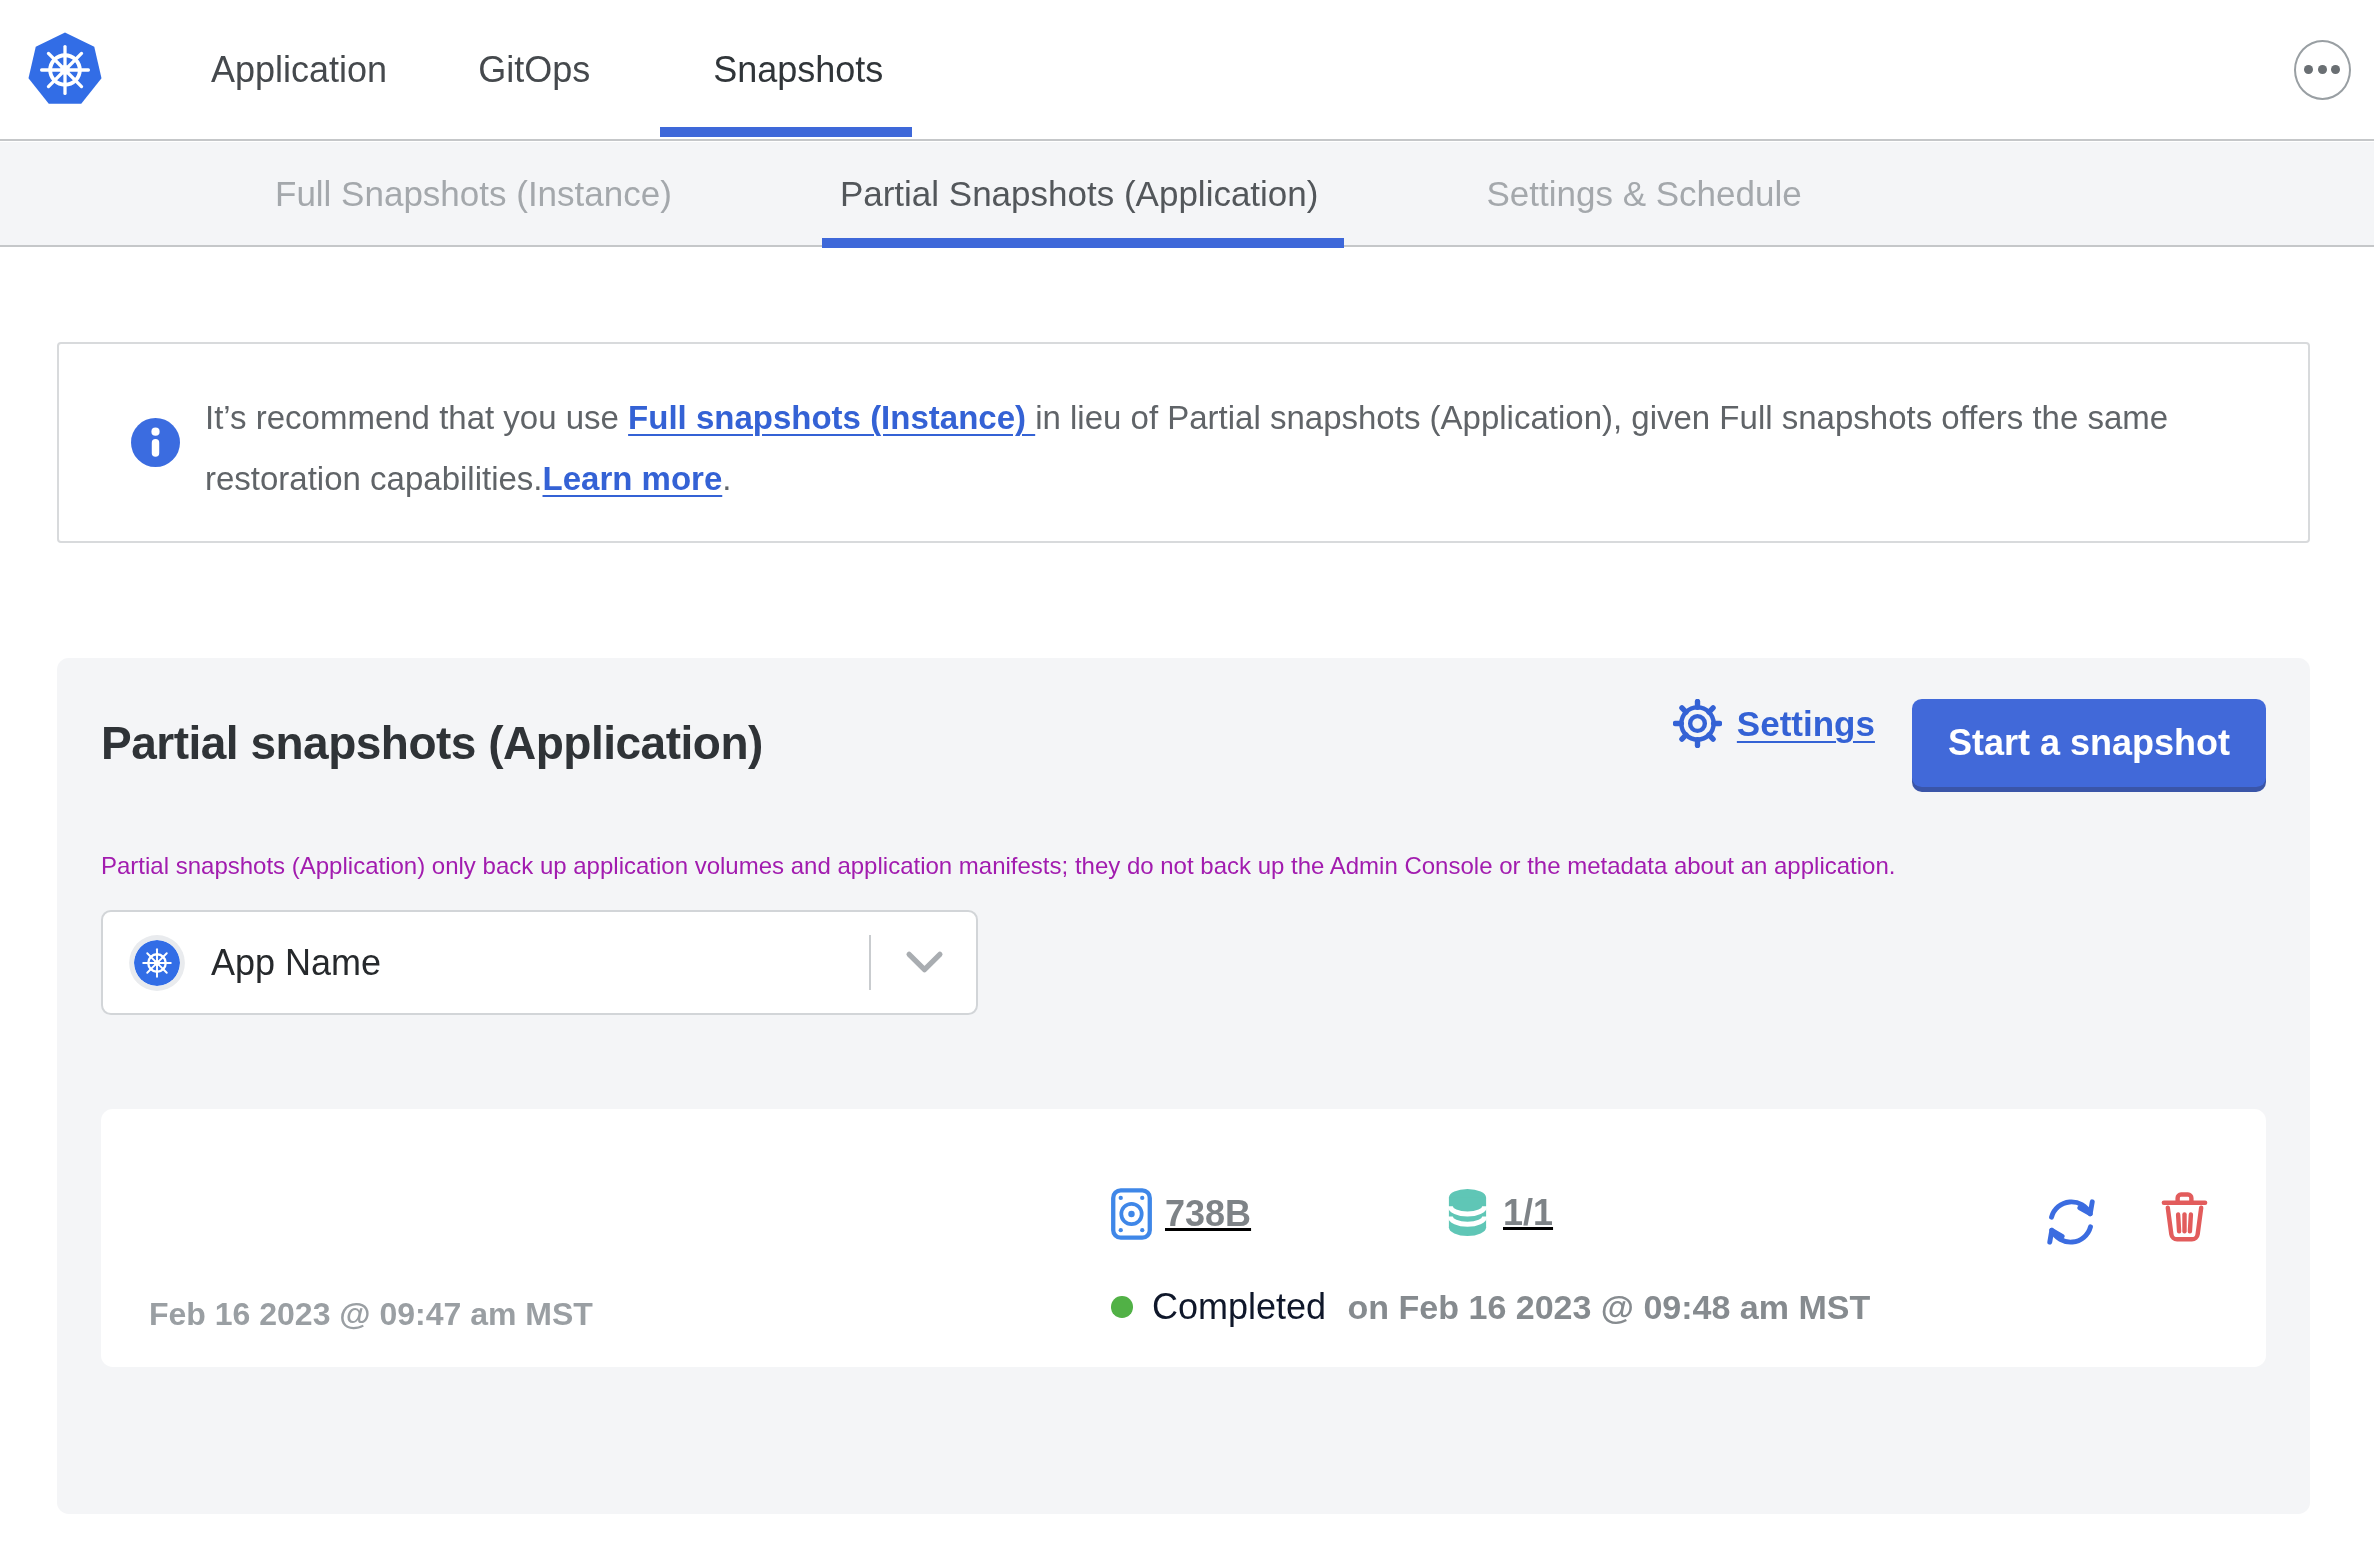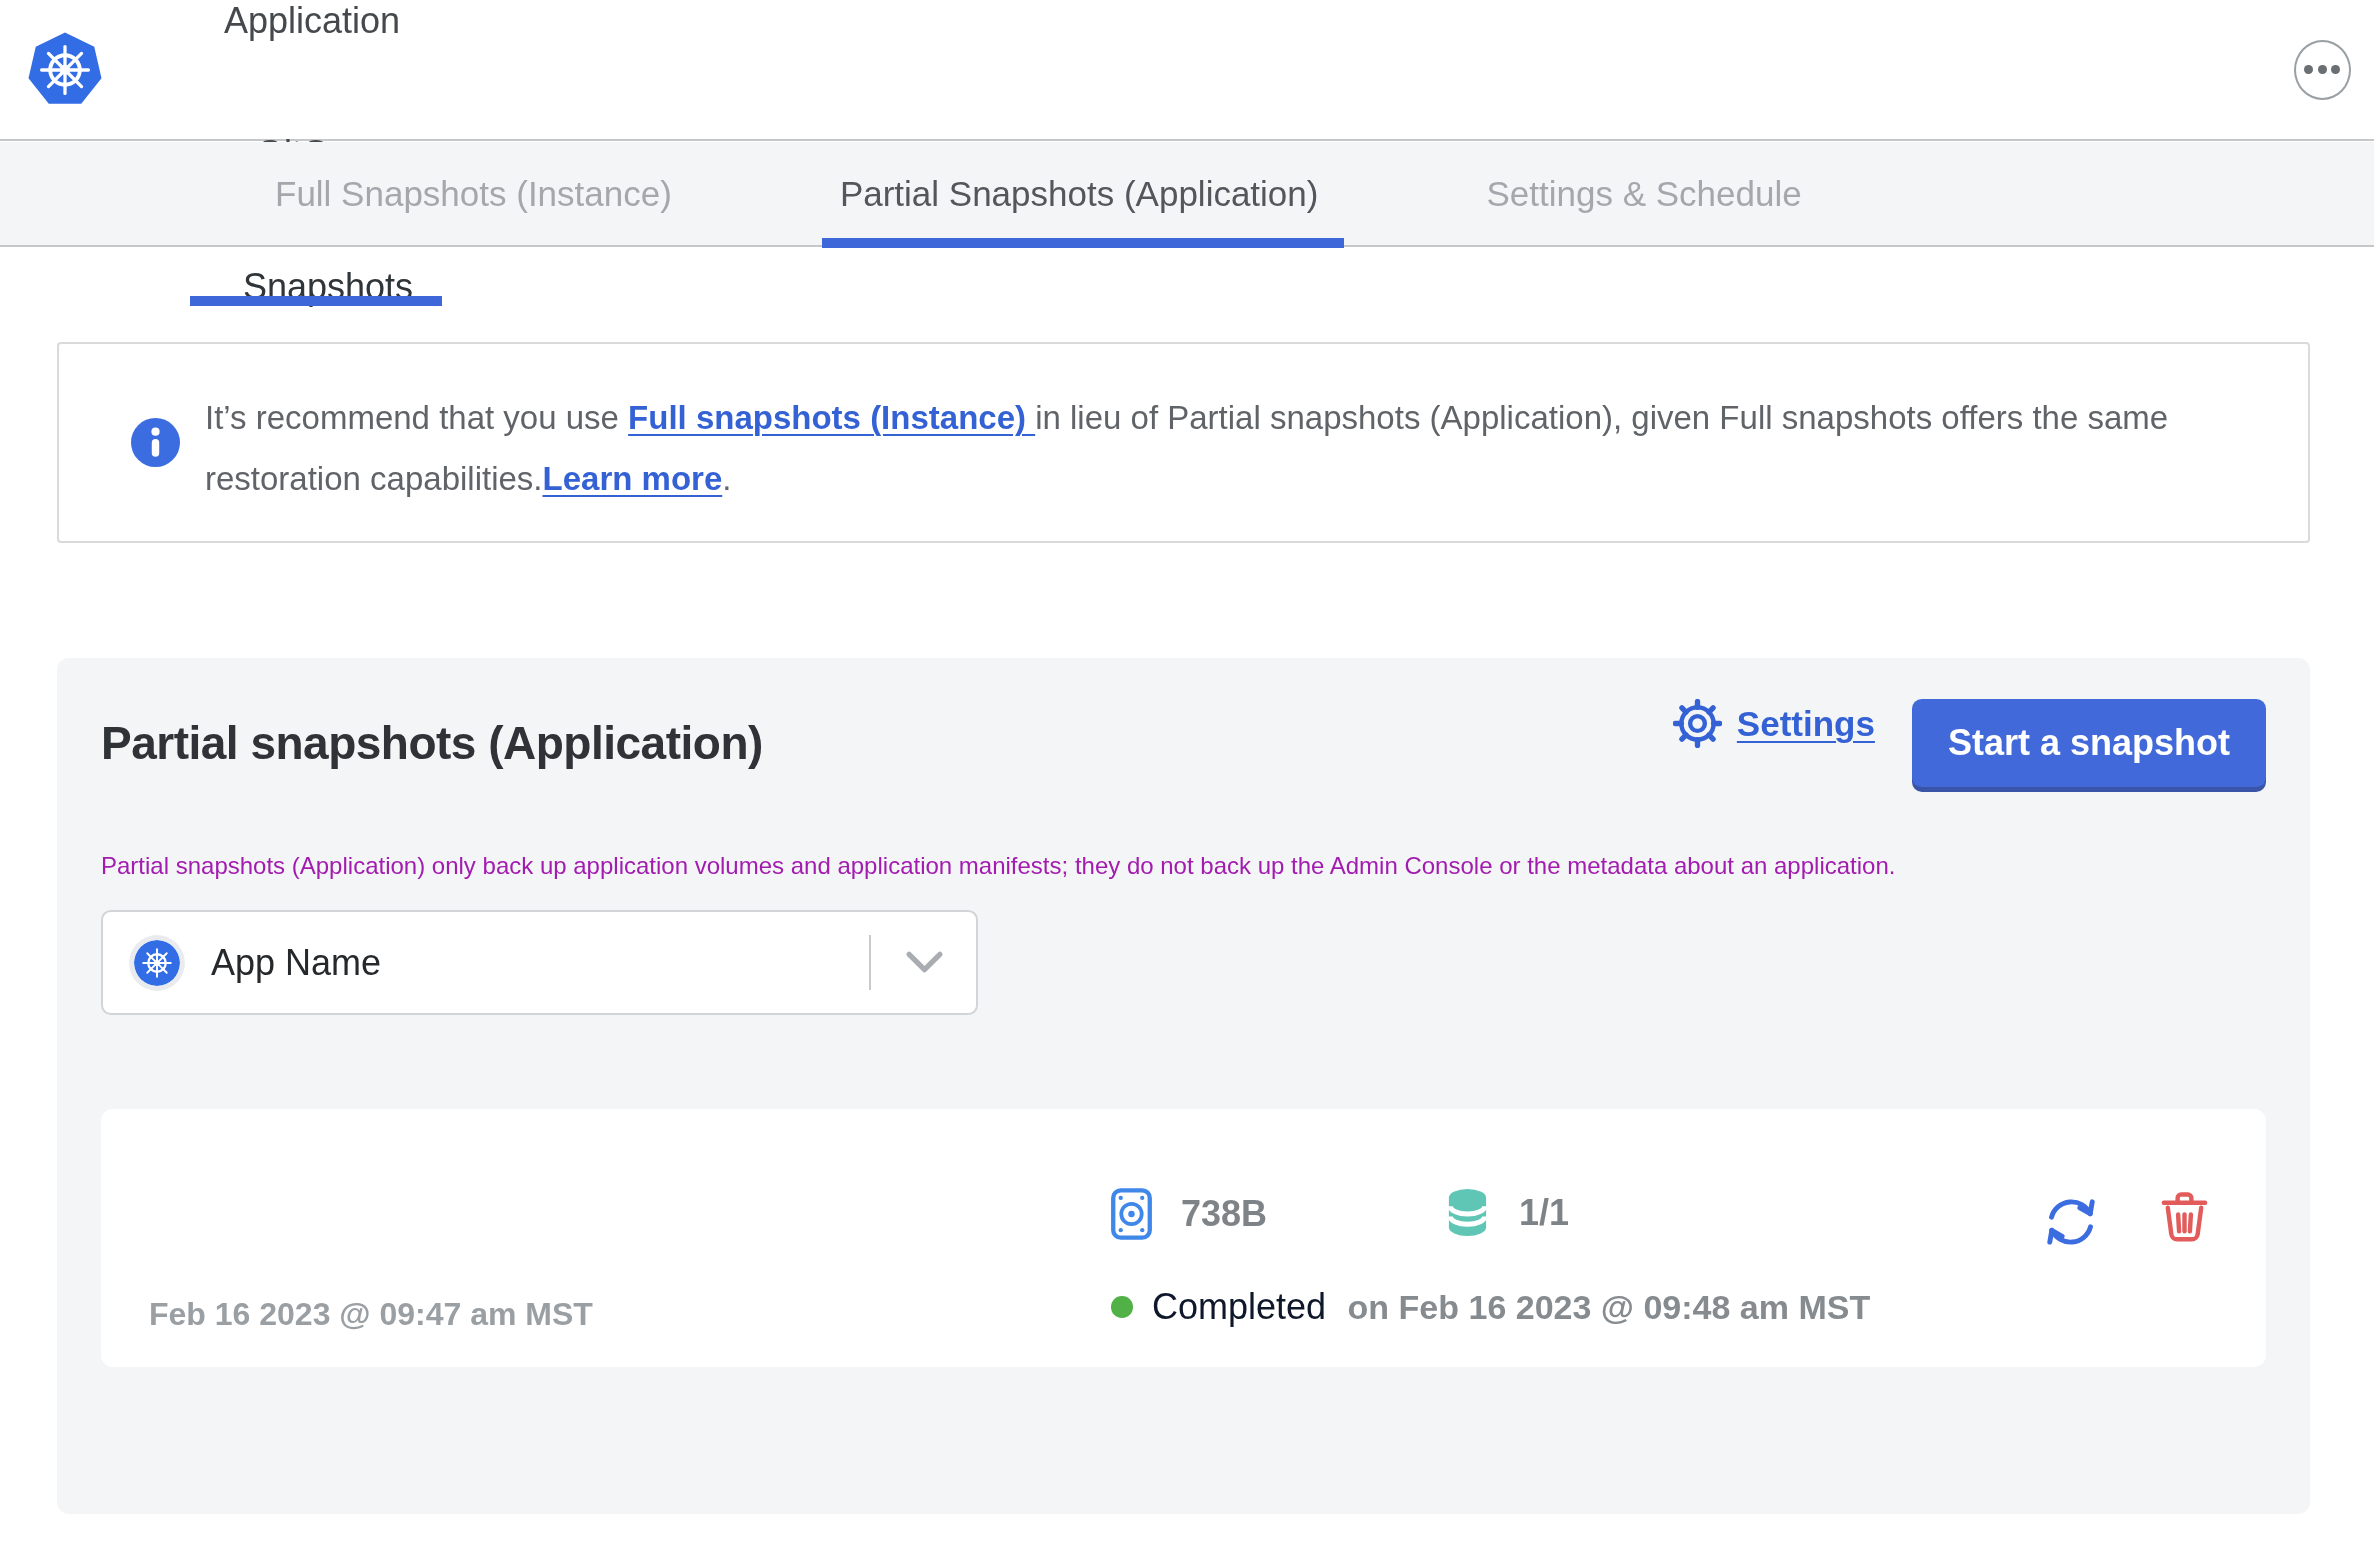--- a/index.html
+++ b/index.html
@@ -9,21 +9,21 @@
     font-family:"Liberation Sans", sans-serif;
     -webkit-font-smoothing:antialiased;
   }
   
   .header{
     position:absolute;left:0;top:0;width:2375px;height:139px;
     background:#fff;border-bottom:2.9px solid #c5c7c9;
     display:flex;align-items:center;box-sizing:content-box;
   }
   .logo{margin-left:26px;width:78px;height:80px;flex:0 0 auto;}
-  .nav{display:flex;height:100%;align-items:center;gap:91px;margin-left:107px;flex-direction:column;}
+  .nav{display:flex;height:100%;align-items:center;gap:91px;margin-left:107px;}
   .nav-item{
     position:relative;height:100%;display:flex;align-items:center;
     font-size:36px;color:#45494d;cursor:pointer;white-space:nowrap;
   }
   .nav-item.active{color:#303539;margin-left:32px;}
   .nav-item.active::after{
     content:"";position:absolute;left:-53px;right:-29px;bottom:2px;height:9.8px;
     background:#3e68d9;
   }
   .more-btn{
@@ -86,21 +86,21 @@
   .app-badge{width:46px;height:46px;border-radius:50%;box-shadow:0 0 0 4.9px #e9ebee;flex:0 0 auto;}
   .app-select-label{margin-left:31px;font-size:36px;font-weight:500;color:#26292c;}
   .select-divider{position:absolute;right:105px;top:23.4px;bottom:23.4px;width:2px;background:#c9cccf;}
   .select-chevron{position:absolute;right:32px;top:50%;transform:translateY(-50%);}
   
   .snap-card{
     position:relative;margin-top:94px;height:258px;background:#fff;border-radius:11.7px;
   }
   .snap-name{position:absolute;left:46px;top:43px;font-size:46px;font-weight:700;color:#2f3337;}
   .snap-date{position:absolute;left:48px;top:187px;font-size:32px;font-weight:600;color:#9a9fa3;}
-  .metric{position:absolute;display:flex;align-items:center;gap:28px;}
+  .metric{position:absolute;display:flex;align-items:center;gap:12px;text-decoration:underline;}
   .metric-size{left:1009px;top:78px;}
   .metric-volumes{left:1343px;top:78px;}
   .metric b{font-size:36px;font-weight:700;color:#7e8387;}
   .status-row{position:absolute;left:1010px;top:177px;display:flex;align-items:center;}
   .status-dot{width:21.5px;height:21.5px;border-radius:50%;background:#51b146;margin-right:19.5px;}
   .status-label{font-size:36px;color:#0f172a;}
   .status-when{font-size:34px;font-weight:600;color:#868b8f;margin-left:21.5px;}
   .icon-btn{position:absolute;background:none;border:none;padding:0;cursor:pointer;line-height:0;}
   .restore-btn{left:1941px;top:84px;}
   .trash-btn{left:2056px;top:80px;}

